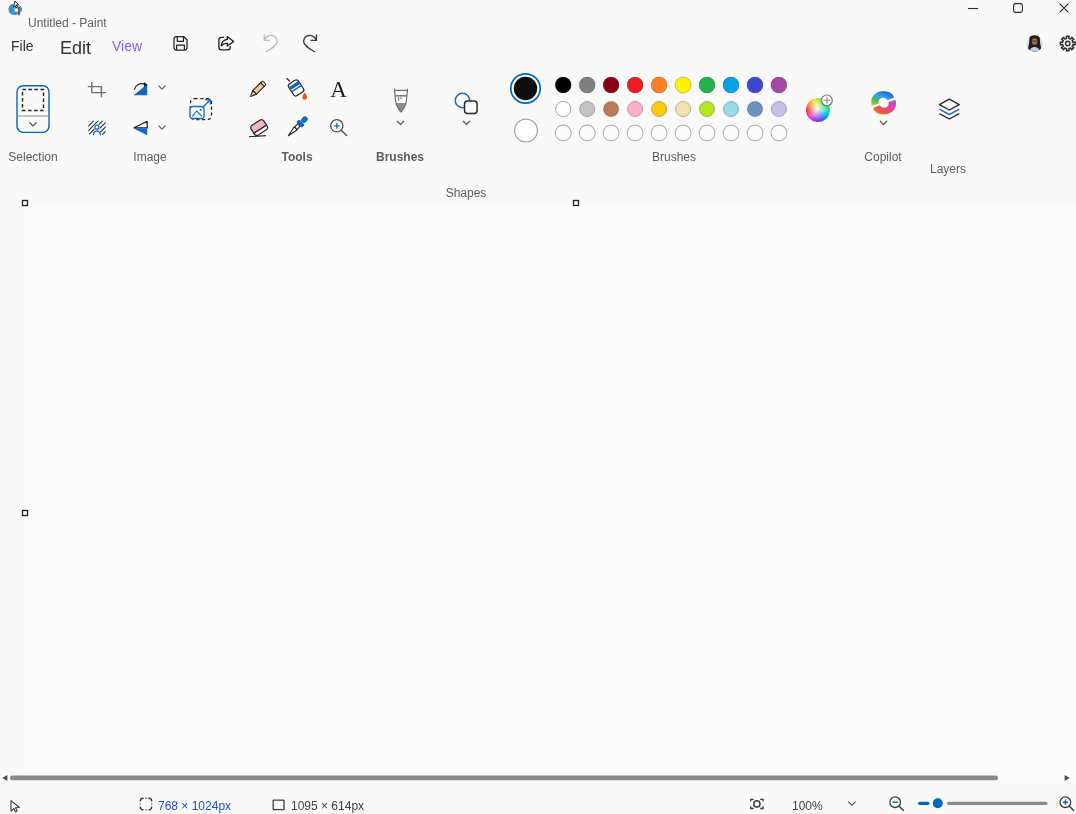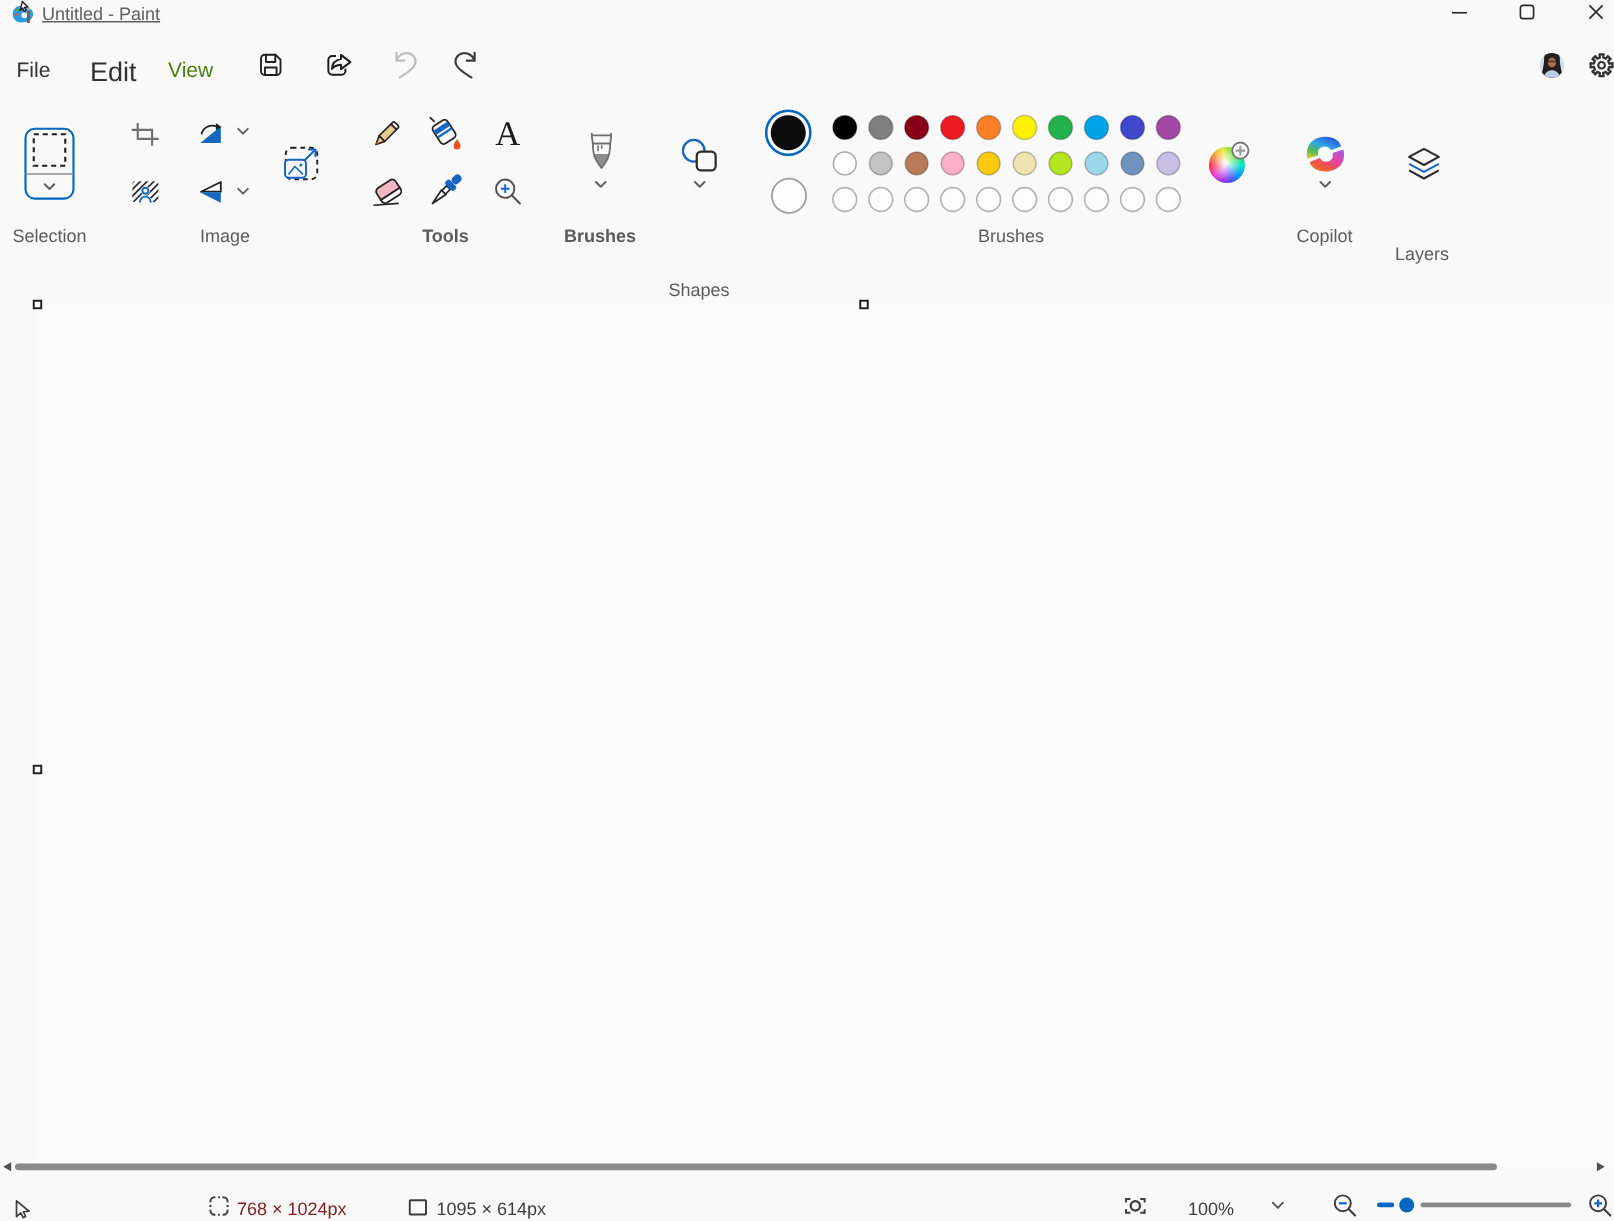--- a/index.html
+++ b/index.html
@@ -10,38 +10,38 @@
     background:
       radial-gradient(circle at 45% 45%, rgba(255,255,255,1) 0%, rgba(255,255,255,0.75) 14%, rgba(255,255,255,0) 62%),
       conic-gradient(from 0deg, #9ae520, #38e024 45deg, #00e4c8 90deg, #0898f8 130deg, #4858f0 160deg, #9038e8 190deg, #e035d8 225deg, #f81830 270deg, #f89808 315deg, #e8e418 345deg, #9ae520 360deg);
   }
 </style>
 </head>
 <body>
 
   <div style="position:absolute;left:25px;top:203px;width:1051px;height:575px;background:#fbfbfb;"></div>
 
-  <div class="t" style="left:28px;top:2px;font-size:12px;color:#606060;text-decoration:underline;">Untitled - Paint</div>
+  <div class="t" style="left:28px;top:16px;font-size:12px;color:#606060;">Untitled - Paint</div>
 
   <div class="t" style="left:11px;top:38px;font-size:14px;color:#323232;">File</div>
   <div class="t" style="left:60px;top:38px;font-size:18px;color:#323232;">Edit</div>
-  <div class="t" style="left:112px;top:38px;font-size:14px;color:#4d7c0f;">View</div>
+  <div class="t" style="left:112px;top:38px;font-size:14px;color:#8b5cf6;">View</div>
 
   <div class="t lbl" style="left:33px;top:150px;">Selection</div>
   <div class="t lbl" style="left:150px;top:150px;">Image</div>
   <div class="t lbl" style="left:297px;top:150px;font-weight:bold;">Tools</div>
   <div class="t lbl" style="left:400px;top:150px;font-weight:bold;">Brushes</div>
   <div class="t lbl" style="left:466px;top:150px;margin-top:36px;">Shapes</div>
   <div class="t lbl" style="left:674px;top:150px;">Brushes</div>
   <div class="t lbl" style="left:883px;top:150px;">Copilot</div>
   <div class="t lbl" style="left:948px;top:162px;">Layers</div>
 
   <div id="wheel"></div>
 
-  <div class="t" style="left:158px;top:798.5px;font-size:12px;color:#7f1d1d;">768 × 1024px</div>
+  <div class="t" style="left:158px;top:798.5px;font-size:12px;color:#1d4ed8;">768 × 1024px</div>
   <div class="t" style="left:291px;top:798.5px;font-size:12px;color:#3f3f3f;">1095 × 614px</div>
   <div class="t" style="left:792px;top:798.5px;font-size:12px;color:#3f3f3f;">100%</div>
 
   <svg id="ov" width="1076" height="814" viewBox="0 0 1076 814" style="position:absolute;left:0;top:0;z-index:5;">
     <defs>
       <linearGradient id="brushg" x1="0" y1="0" x2="0" y2="1">
         <stop offset="0.42" stop-color="#fdfdfd"></stop>
         <stop offset="0.42" stop-color="#8d8d8d"></stop>
       </linearGradient>
       <linearGradient id="cop1" x1="0" y1="0.95" x2="1" y2="0.05">

